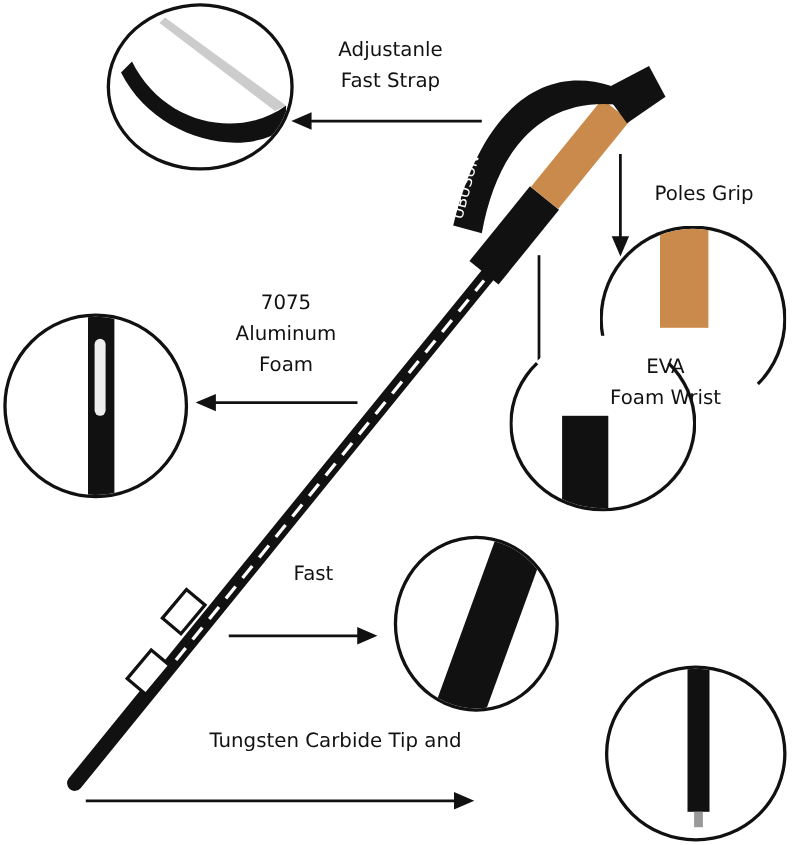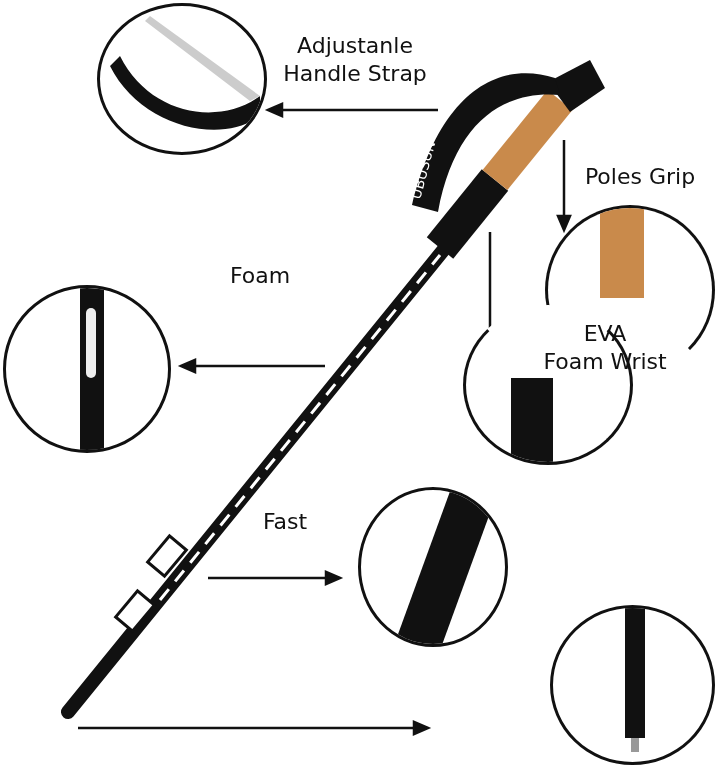--- a/index.html
+++ b/index.html
@@ -1,17 +1,17 @@
 <!DOCTYPE html>
 <html><head>
 <meta charset="utf-8">
 <style>
   html, body { margin: 0; padding: 0; background: #ffffff; }
   body { width: 720px; height: 768px; position: relative; overflow: hidden; font-family: "DejaVu Sans", sans-serif; }
-  .label { position: absolute; color: #111; font-size: 22px; line-height: 28px; text-align: center; white-space: nowrap; }
+  .label { position: absolute; color: #111; font-size: 18px; line-height: 28px; text-align: center; white-space: nowrap; }
   .label span { display: block; }
   .circle { position: absolute; border: 3px solid #111; border-radius: 50%; box-sizing: border-box; overflow: hidden; background: #fff; }
   svg.overlay { position: absolute; left: 0; top: 0; }
 </style>
 </head>
 <body>
 
 <svg class="overlay" width="720" height="768">
 
   <line x1="68" y1="712" x2="480" y2="205" stroke="#111" stroke-width="14" stroke-linecap="round"></line>
@@ -64,29 +64,32 @@
 <div class="circle" style="left:358px;top:487px;width:150px;height:160px;">
   <div style="position:absolute;left:60px;top:-20px;width:45px;height:210px;background:#111;transform:rotate(20deg);"></div>
 </div>
 <div class="circle" style="left:550px;top:605px;width:165px;height:160px;">
   <div style="position:absolute;left:72px;top:0;width:20px;height:130px;background:#111;"></div>
   <div style="position:absolute;left:78px;top:130px;width:8px;height:14px;background:#999;"></div>
 </div>
 
 <div class="label" style="left:280px;top:32px;width:150px;">
   <span>Adjustanle</span>
-  <span>Handle Strap</span>
+  <span>Fast Strap</span>
 </div>
 <div class="label" style="left:575px;top:163px;width:130px;">
   <span>Poles Grip</span>
 </div>
 <div class="label" style="left:500px;top:308px;width:210px;margin-top:12px;">
   <span>EVA</span>
   <span>Foam Wrist</span>
 </div>
 <div class="label" style="left:185px;top:262px;width:150px;">
+  <span>7075</span>
+  <span>Aluminum</span>
   <span>Foam</span>
 </div>
 <div class="label" style="left:225px;top:508px;width:120px;text-align:center;">
   <span>Fast</span>
 </div>
 <div class="label" style="left:130px;top:660px;width:350px;">
+  <span>Tungsten Carbide Tip and</span>
 </div>
 
 </body></html>

